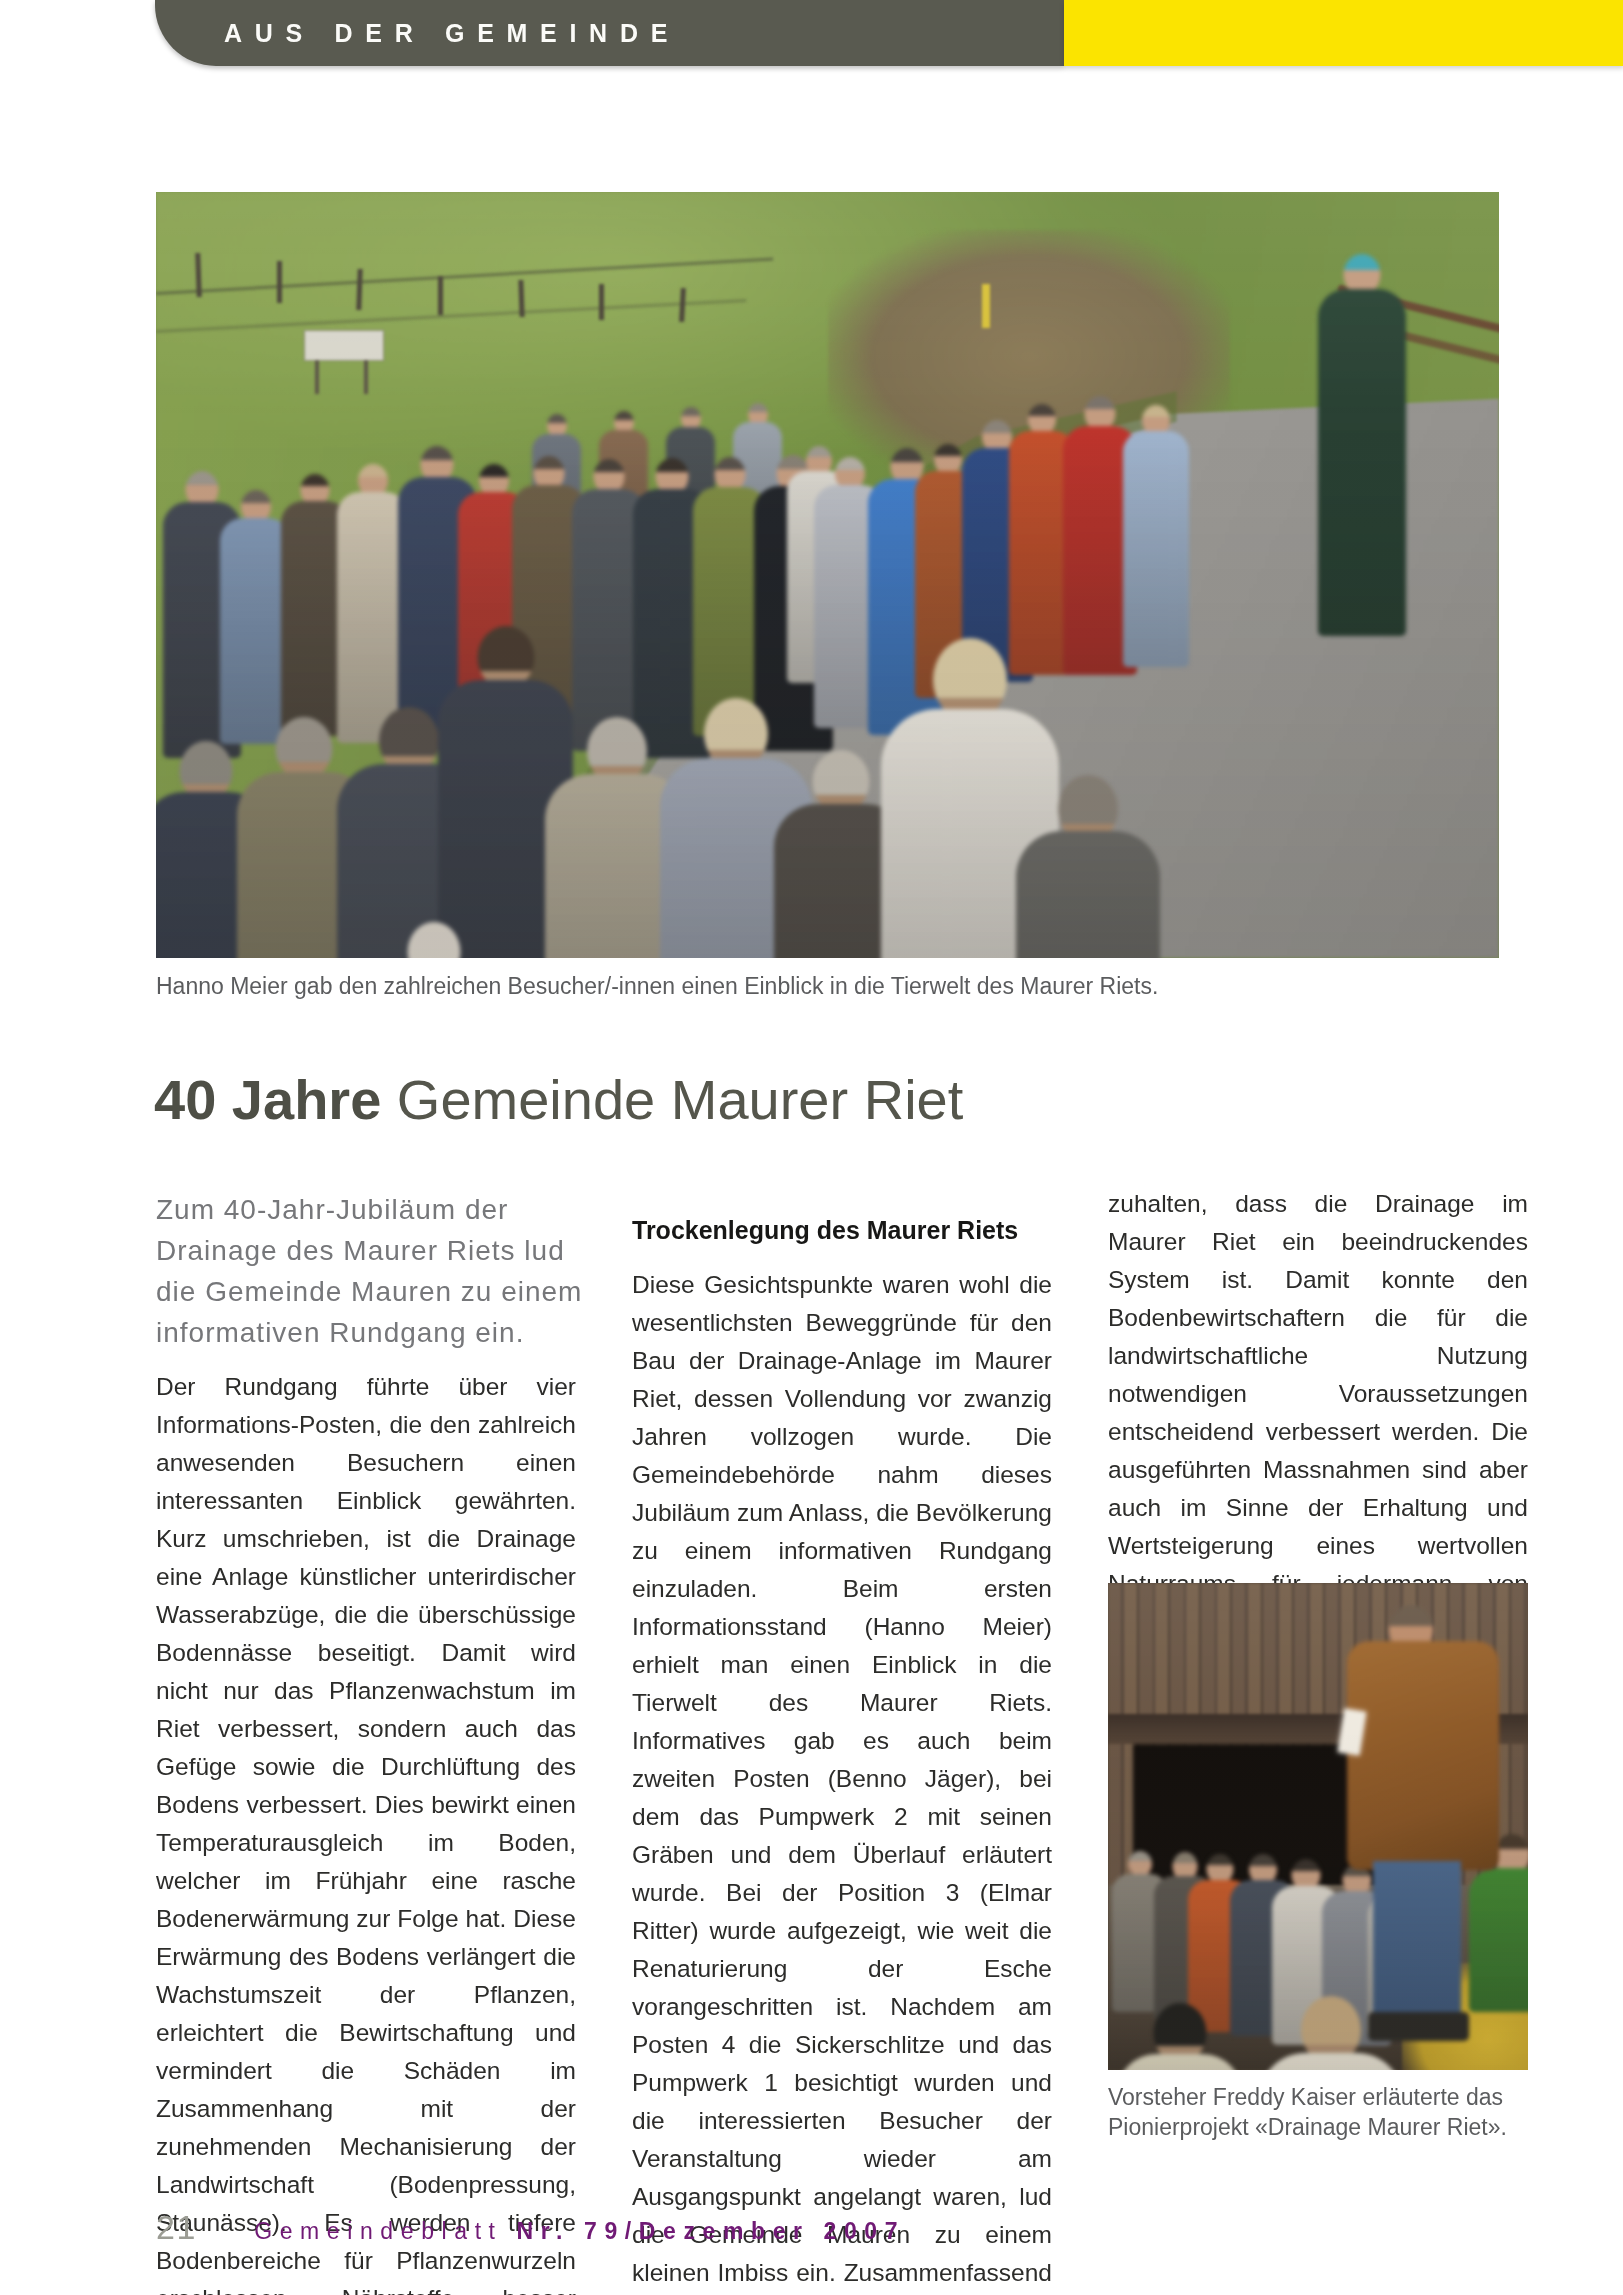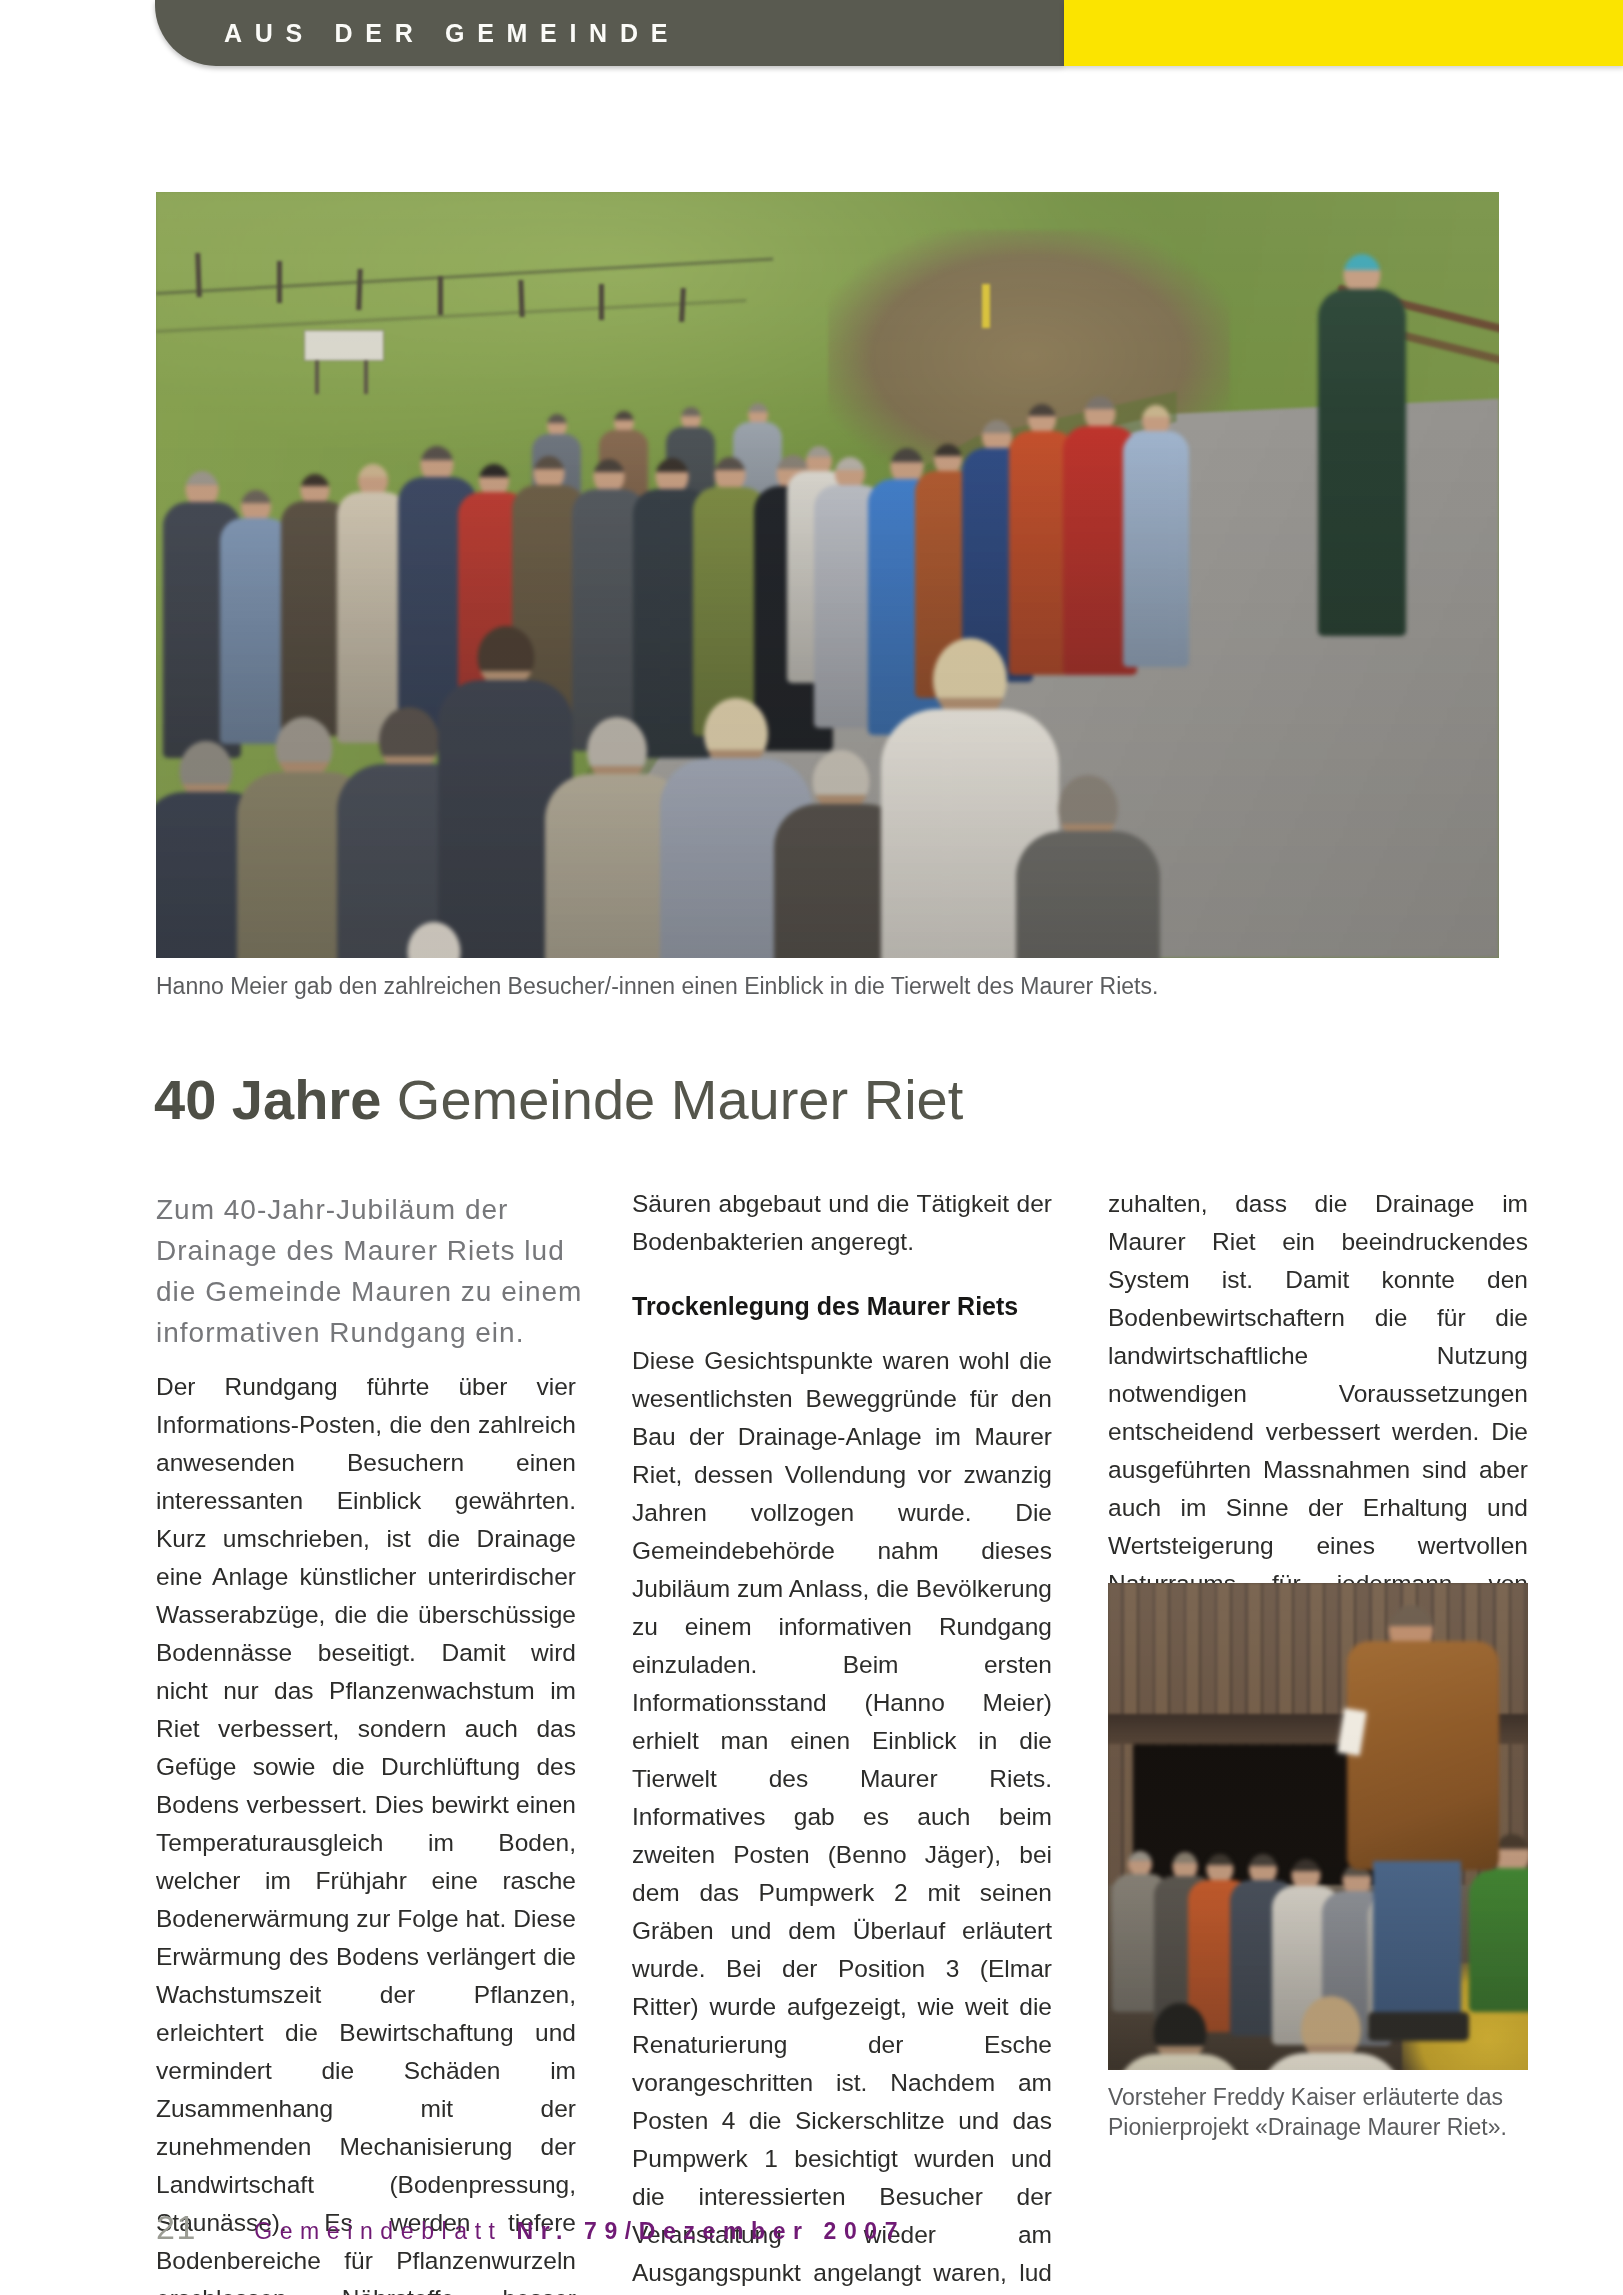--- a/index.html
+++ b/index.html
@@ -271,21 +271,20 @@
   <div class="ph-layer tone"></div>
 </div>
 <p class="caption cap1">Hanno Meier gab den zahlreichen Besucher/-innen einen Einblick in die Tierwelt des Maurer Riets.</p>
 
 <h1 class="headline"><span class="hl-bold">40 Jahre</span><span> </span><span class="hl-reg">Gemeinde Maurer Riet</span></h1>
 
 <p class="col1-lead">Zum 40-Jahr-Jubiläum der Drainage des Maurer Riets lud die Gemeinde Mauren zu einem informativen Rundgang ein.</p>
 <p class="body-text col1-body">Der Rundgang führte über vier Informations-Posten, die den zahlreich anwesenden Besuchern einen interessanten Einblick gewährten. Kurz umschrieben, ist die Drainage eine Anlage künstlicher unterirdischer Wasserabzüge, die die überschüssige Bodennässe beseitigt. Damit wird nicht nur das Pflanzenwachstum im Riet verbessert, sondern auch das Gefüge sowie die Durchlüftung des Bodens verbessert. Dies bewirkt einen Temperaturausgleich im Boden, welcher im Frühjahr eine rasche Bodenerwärmung zur Folge hat. Diese Erwärmung des Bodens verlängert die Wachstumszeit der Pflanzen, erleichtert die Bewirtschaftung und vermindert die Schäden im Zusammenhang mit der zunehmenden Mechanisierung der Landwirtschaft (Bodenpressung, Staunässe). Es werden tiefere Bodenbereiche für Pflanzenwurzeln erschlossen, Nährstoffe besser ausgenutzt, organische</p>
 
 <div class="col col2">
-  <p class="body-text">Säuren abgebaut und die Tätigkeit der Bodenbakterien angeregt.</p>
   <h2 class="subhead">Trockenlegung des Maurer Riets</h2>
   <p class="body-text">Diese Gesichtspunkte waren wohl die wesentlichsten Beweggründe für den Bau der Drainage-Anlage im Maurer Riet, dessen Vollendung vor zwanzig Jahren vollzogen wurde. Die Gemeindebehörde nahm dieses Jubiläum zum Anlass, die Bevölkerung zu einem informativen Rundgang einzuladen. Beim ersten Informationsstand (Hanno Meier) erhielt man einen Einblick in die Tierwelt des Maurer Riets. Informatives gab es auch beim zweiten Posten (Benno Jäger), bei dem das Pumpwerk 2 mit seinen Gräben und dem Überlauf erläutert wurde. Bei der Position 3 (Elmar Ritter) wurde aufgezeigt, wie weit die Renaturierung der Esche vorangeschritten ist. Nachdem am Posten 4 die Sickerschlitze und das Pumpwerk 1 besichtigt wurden und die interessierten Besucher der Veranstaltung wieder am Ausgangspunkt angelangt waren, lud die Gemeinde Mauren zu einem kleinen Imbiss ein. Zusammenfassend ist fest-</p>
 </div>
 
 <div class="col col3">
   <p class="body-text">zuhalten, dass die Drainage im Maurer Riet ein beeindruckendes System ist. Damit konnte den Bodenbewirtschaftern die für die landwirtschaftliche Nutzung notwendigen Voraussetzungen entscheidend verbessert werden. Die ausgeführten Massnahmen sind aber auch im Sinne der Erhaltung und Wertsteigerung eines wertvollen Naturraums für jedermann von grossem Nutzen.</p>
 </div>
 
 <div class="photo photo-side" title="Vorsteher Freddy Kaiser spricht erhöht stehend in brauner Jacke zu Besuchern vor einer Holzscheune">
   <div class="ph-layer soft">

